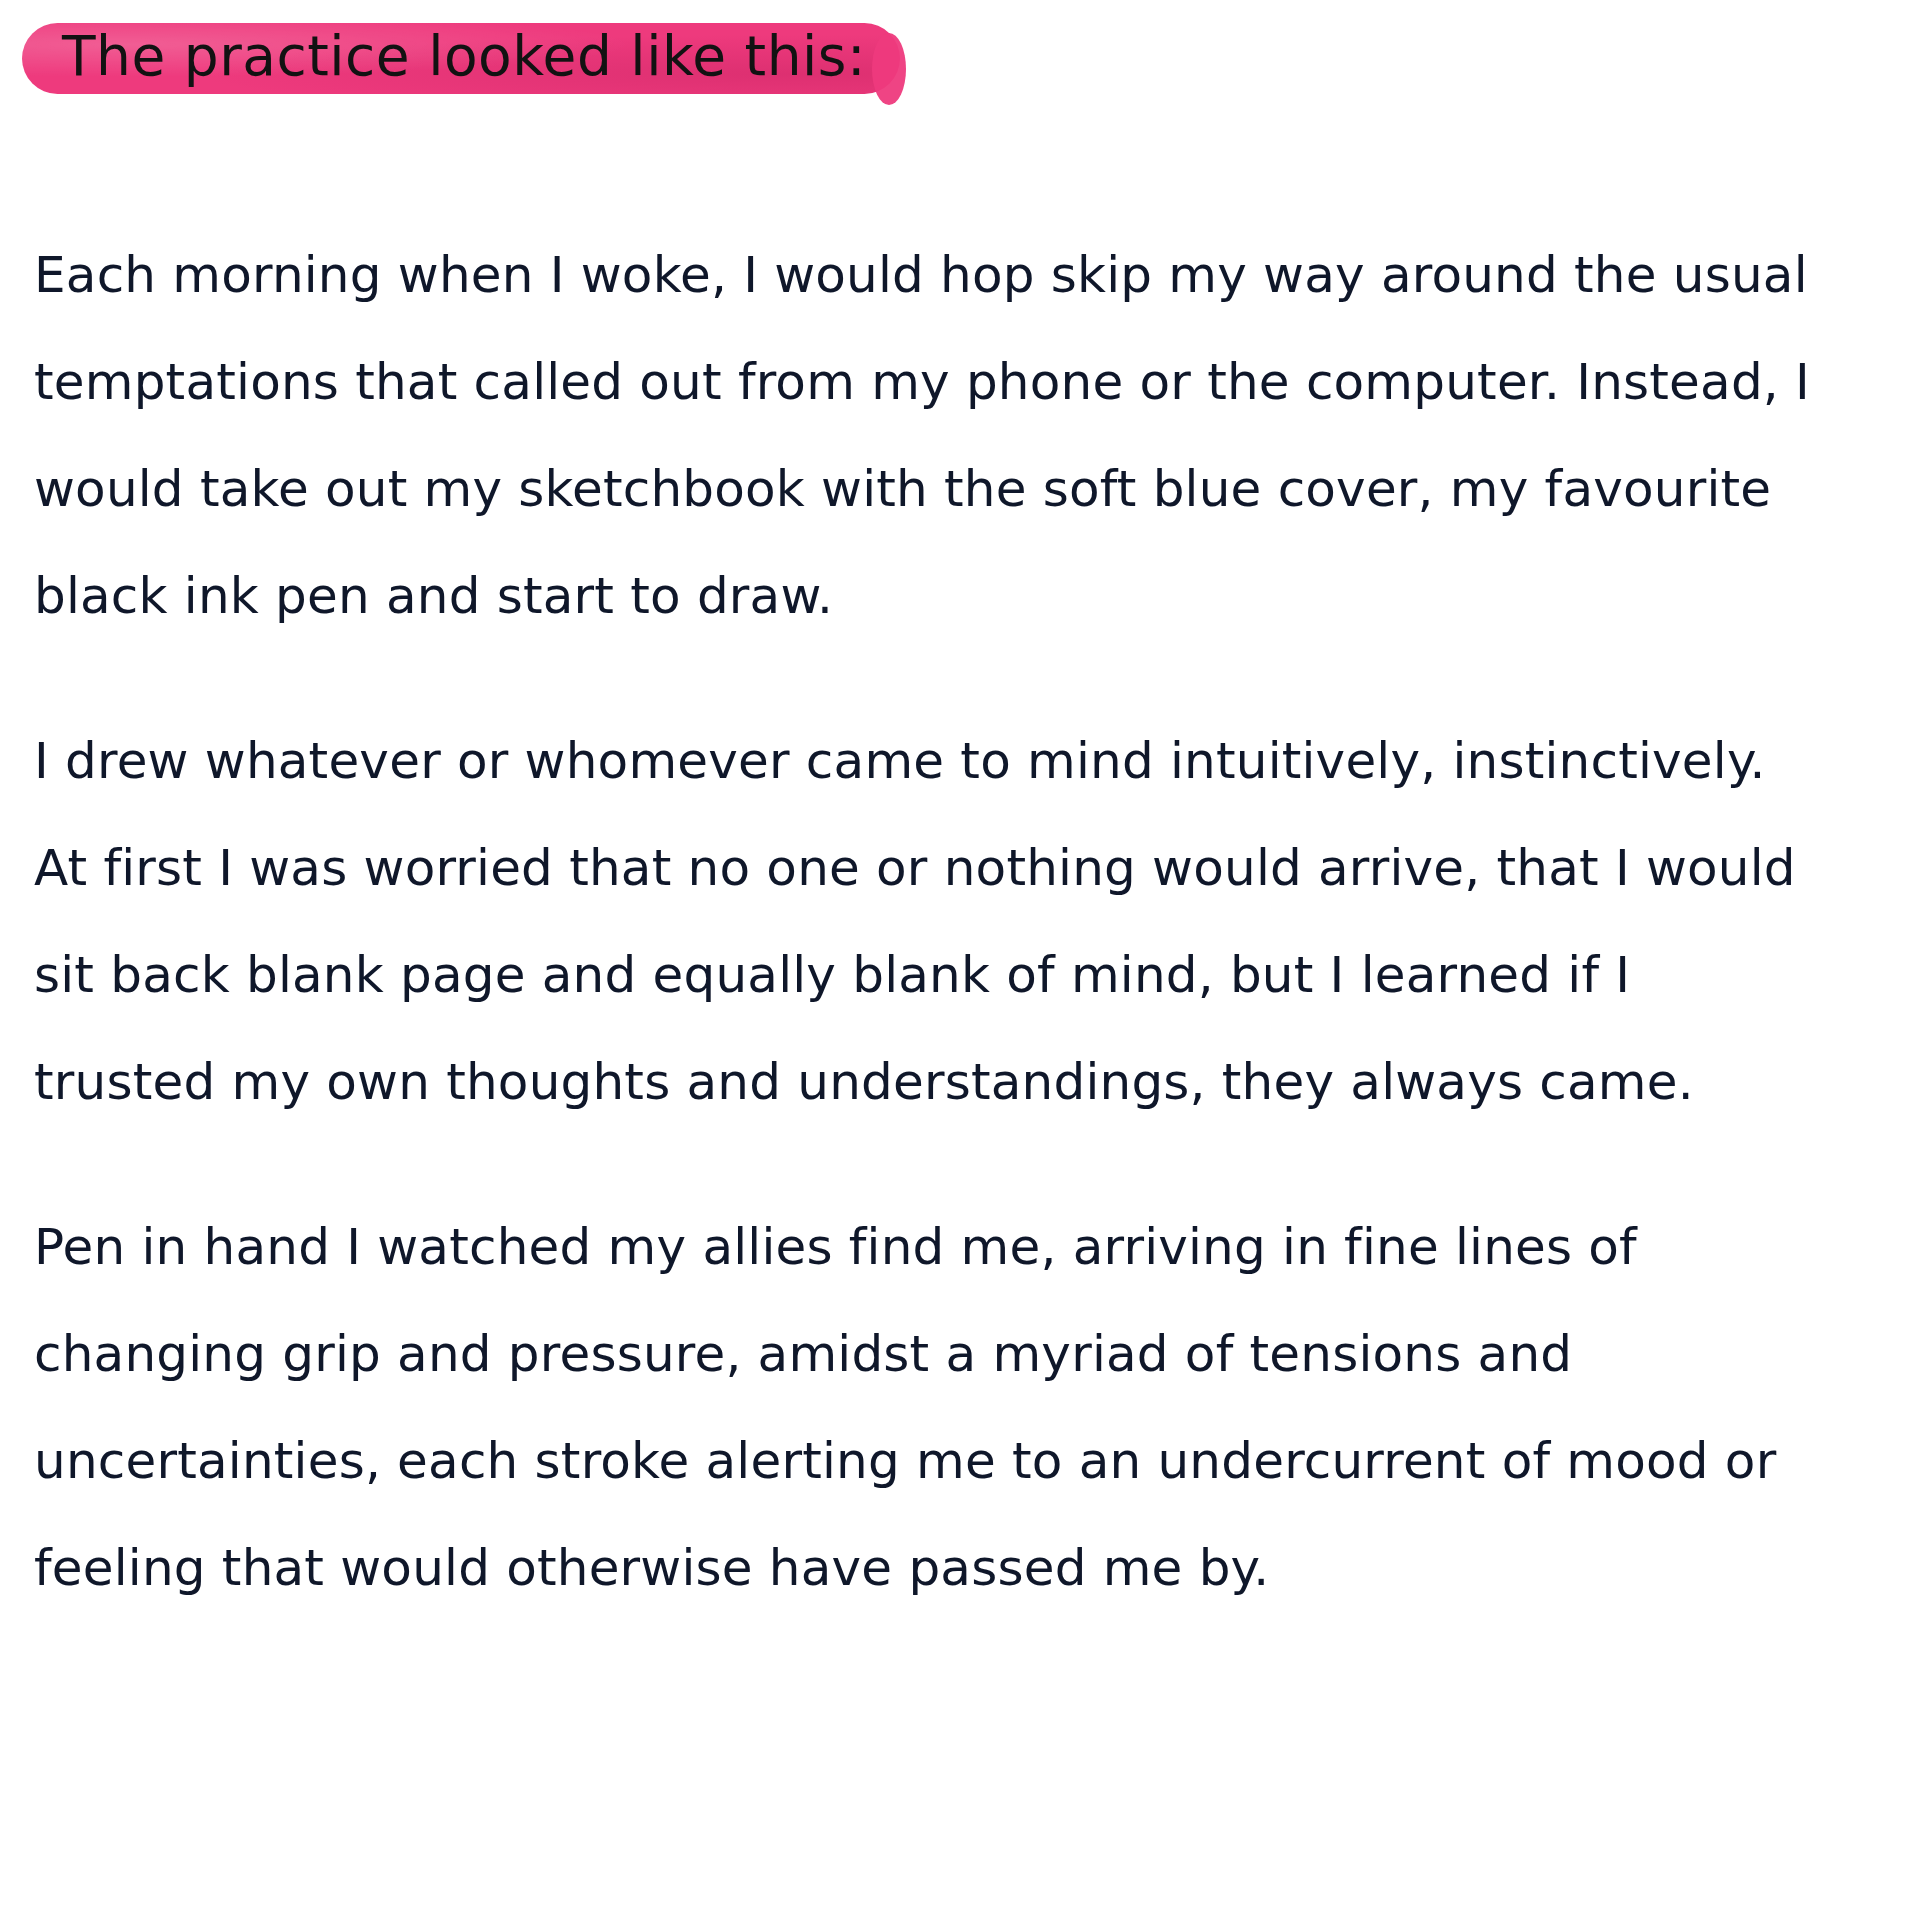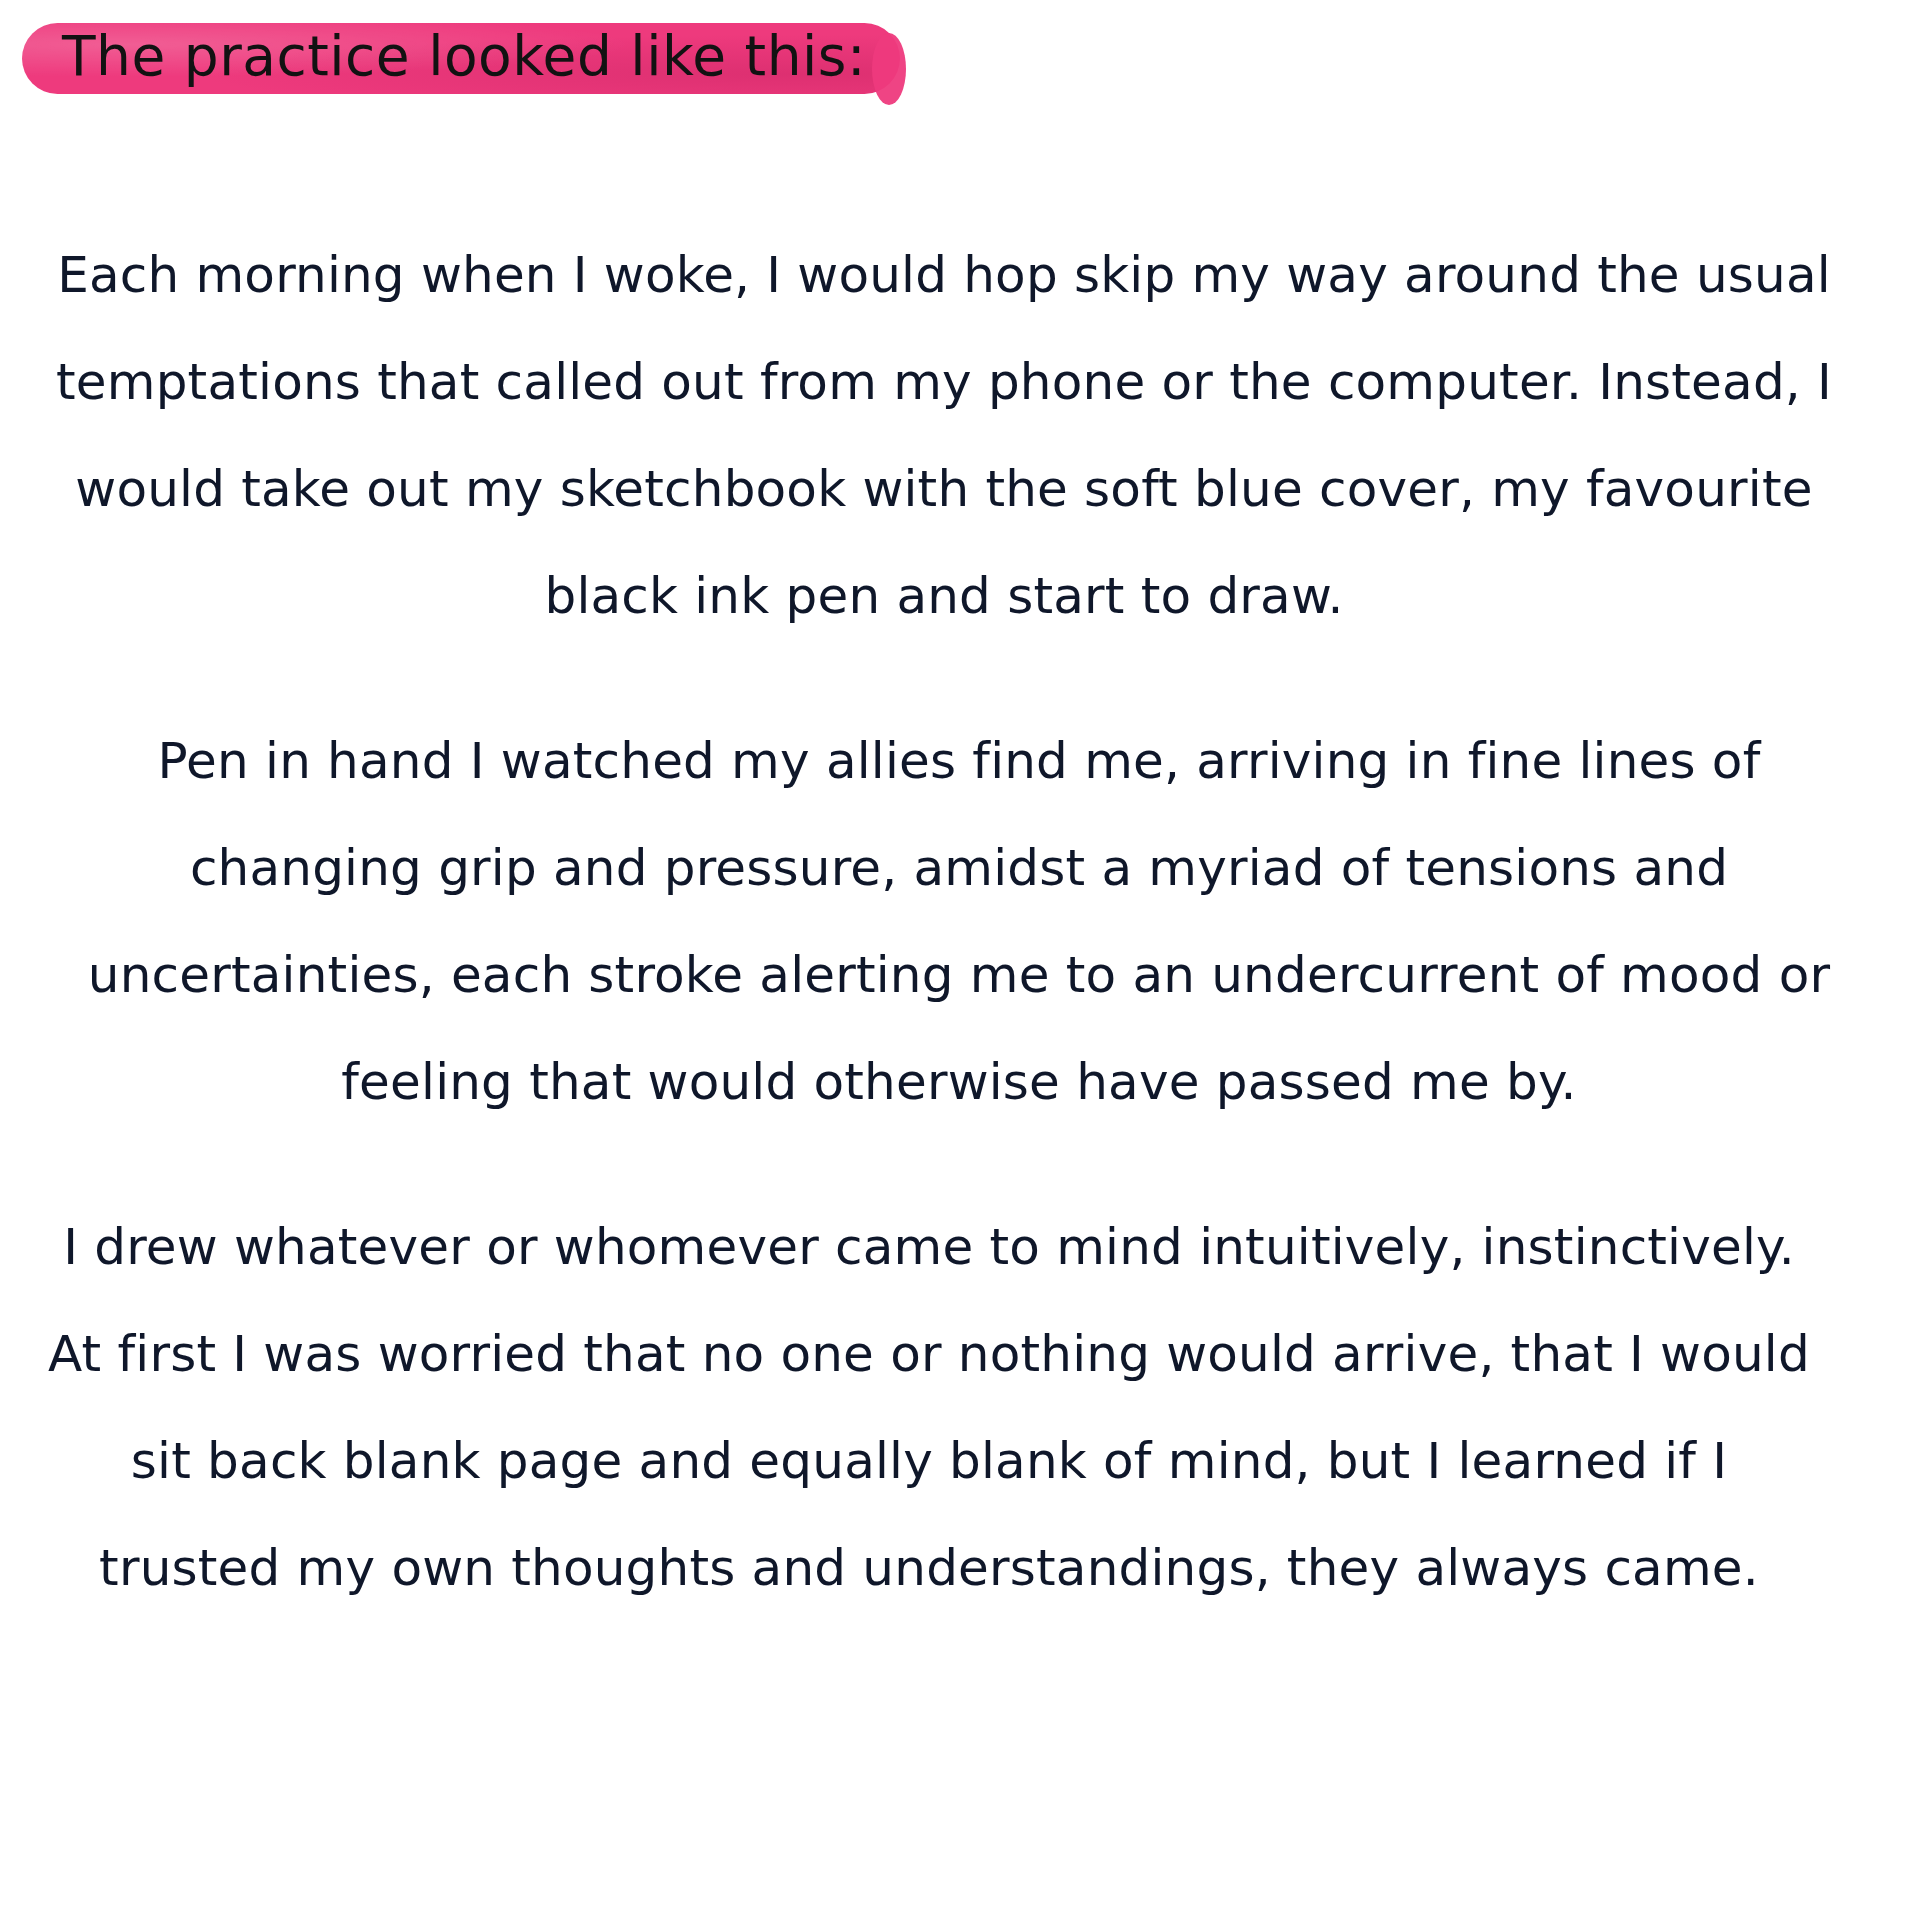--- a/index.html
+++ b/index.html
@@ -15,21 +15,20 @@
     overflow: hidden;
   }
 
   .page {
     position: relative;
     width: 1760px;
     height: 1920px;
     box-sizing: border-box;
     padding: 0;
     background: #ffffff;
-    text-align: center;
   }
 
   
   .heading-wrap {
     position: absolute;
     left: 22px;
     top: 6px;
     height: 104px;
     display: flex;
     align-items: center;
@@ -96,17 +95,17 @@
 <div class="page">
 
   <div class="heading-wrap">
     <span class="highlight">
       <span class="heading-text">The practice looked like this:</span>
     </span>
   </div>
 
   <div class="body-text">
     <p class="para p1">Each morning when I woke, I would hop skip my way around the usual temptations that called out from my phone or the computer. Instead, I would take out my sketchbook with the soft blue cover, my favourite black ink pen and start to draw.</p>
+    <p class="para p2">I drew whatever or whomever came to mind intuitively, instinctively. At first I was worried that no one or nothing would arrive, that I would sit back blank page and equally blank of mind, but I learned if I trusted my own thoughts and understandings, they always came.</p>
     <p class="para p3">Pen in hand I watched my allies find me, arriving in fine lines of changing grip and pressure, amidst a myriad of tensions and uncertainties, each stroke alerting me to an undercurrent of mood or feeling that would otherwise have passed me by.</p>
-    <p class="para p2">I drew whatever or whomever came to mind intuitively, instinctively. At first I was worried that no one or nothing would arrive, that I would sit back blank page and equally blank of mind, but I learned if I trusted my own thoughts and understandings, they always came.</p>
   </div>
 
 </div>
 
 </body></html>

